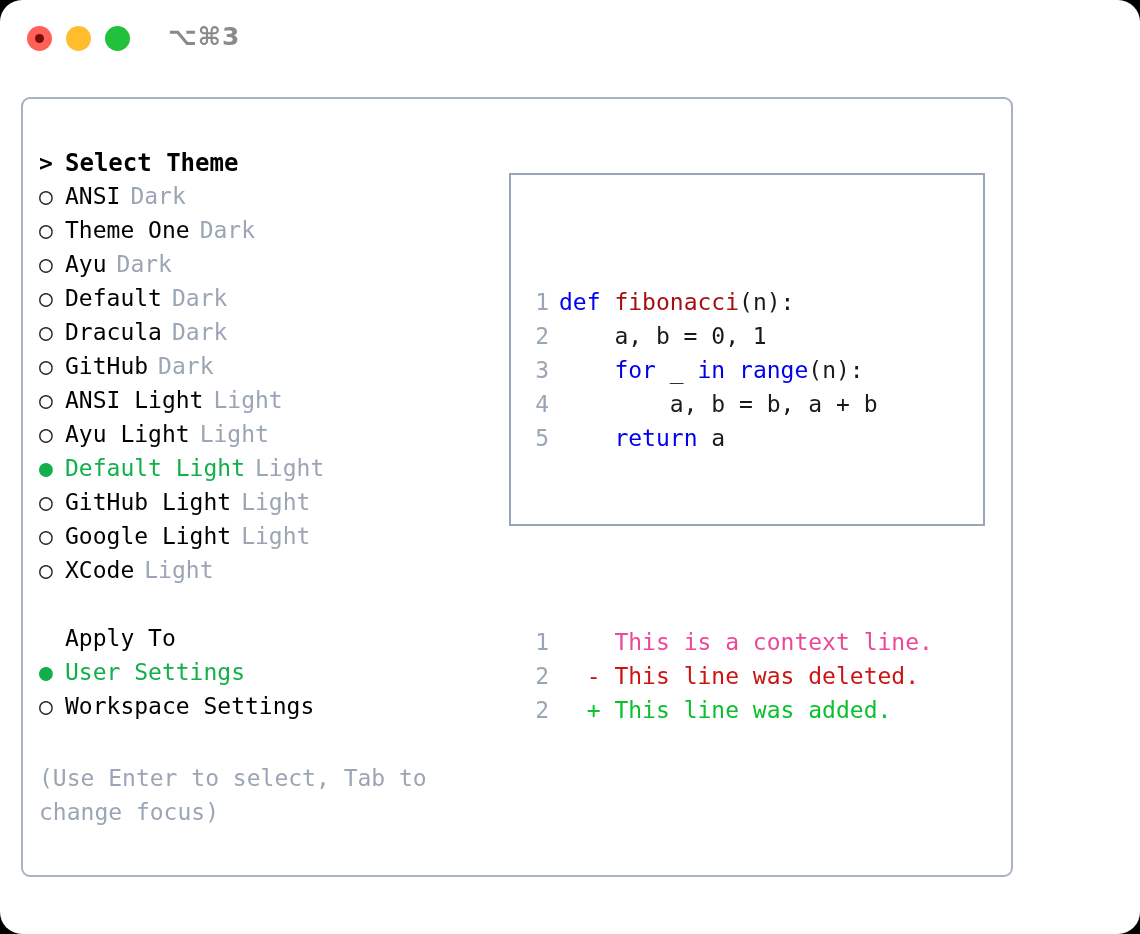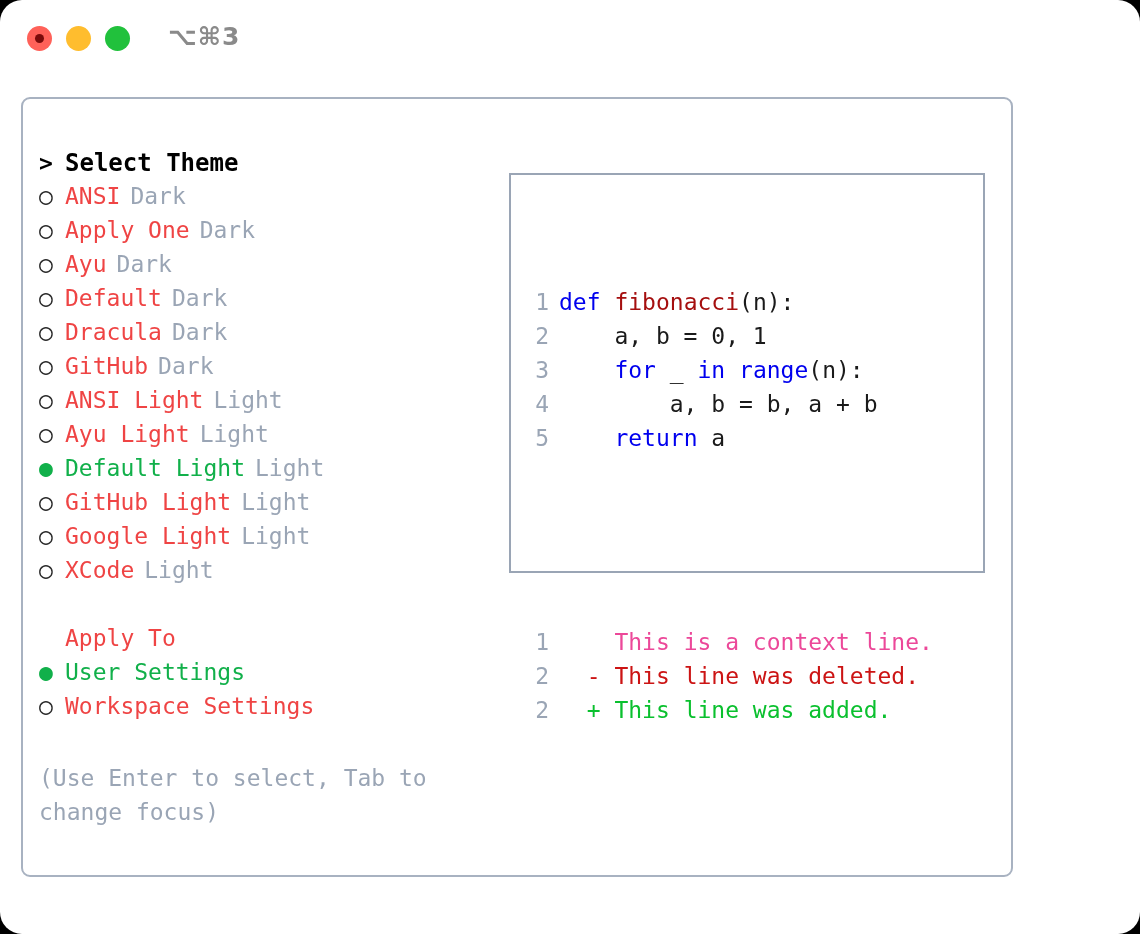--- a/index.html
+++ b/index.html
@@ -114,21 +114,21 @@
     line-height: 1;
     color: #2b2b2b;
   }
   .bullet.marker-filled {
     color: #11b04a;
   }
   .bullet.marker-caret {
     font-weight: 700;
     color: #000000;
   }
-  .label { color: #ef4444; }
+  .label { color: #000000; }
   .header-row .label {
     font-weight: 700;
     font-size: 24px;
     color: #000000;
     text-align: right;
   }
   .row.selected .label { color: #11b04a; }
   .tag {
     color: #9aa5b5;
     margin-left: 10px;
@@ -158,21 +158,21 @@
   .preview-title {
     font-size: 23px;
     color: #000000;
     height: 34px;
     white-space: pre;
   }
   .preview-box {
     margin-top: 24px;
     margin-left: 9px;
     width: 476px;
-    height: 400px;
+    height: 353px;
     border: 2px solid #9aa5b5;
     box-sizing: border-box;
     background: #ffffff;
     position: relative;
   }
   .code {
     position: absolute;
     left: 12px;
     top: 42px;
     font-size: 23px;
@@ -213,21 +213,21 @@
 
     <div class="col-left">
 
       <div class="row header-row">
         <span class="bullet marker-caret">&gt;</span>
         <span class="label">Select Theme</span>
       </div>
 
       <div id="theme-list">
           <div class="row"><span class="bullet">○</span><span class="label">ANSI</span><span class="tag">Dark</span></div>
-          <div class="row"><span class="bullet">○</span><span class="label">Apply One</span><span class="tag">Dark</span></div>
+          <div class="row"><span class="bullet">○</span><span class="label">Theme One</span><span class="tag">Dark</span></div>
           <div class="row"><span class="bullet">○</span><span class="label">Ayu</span><span class="tag">Dark</span></div>
           <div class="row"><span class="bullet">○</span><span class="label">Default</span><span class="tag">Dark</span></div>
           <div class="row"><span class="bullet">○</span><span class="label">Dracula</span><span class="tag">Dark</span></div>
           <div class="row"><span class="bullet">○</span><span class="label">GitHub</span><span class="tag">Dark</span></div>
           <div class="row"><span class="bullet">○</span><span class="label">ANSI Light</span><span class="tag">Light</span></div>
           <div class="row"><span class="bullet">○</span><span class="label">Ayu Light</span><span class="tag">Light</span></div>
           <div class="row selected"><span class="bullet marker-filled">●</span><span class="label">Default Light</span><span class="tag">Light</span></div>
           <div class="row"><span class="bullet">○</span><span class="label">GitHub Light</span><span class="tag">Light</span></div>
           <div class="row"><span class="bullet">○</span><span class="label">Google Light</span><span class="tag">Light</span></div>
           <div class="row"><span class="bullet">○</span><span class="label">XCode</span><span class="tag">Light</span></div>

